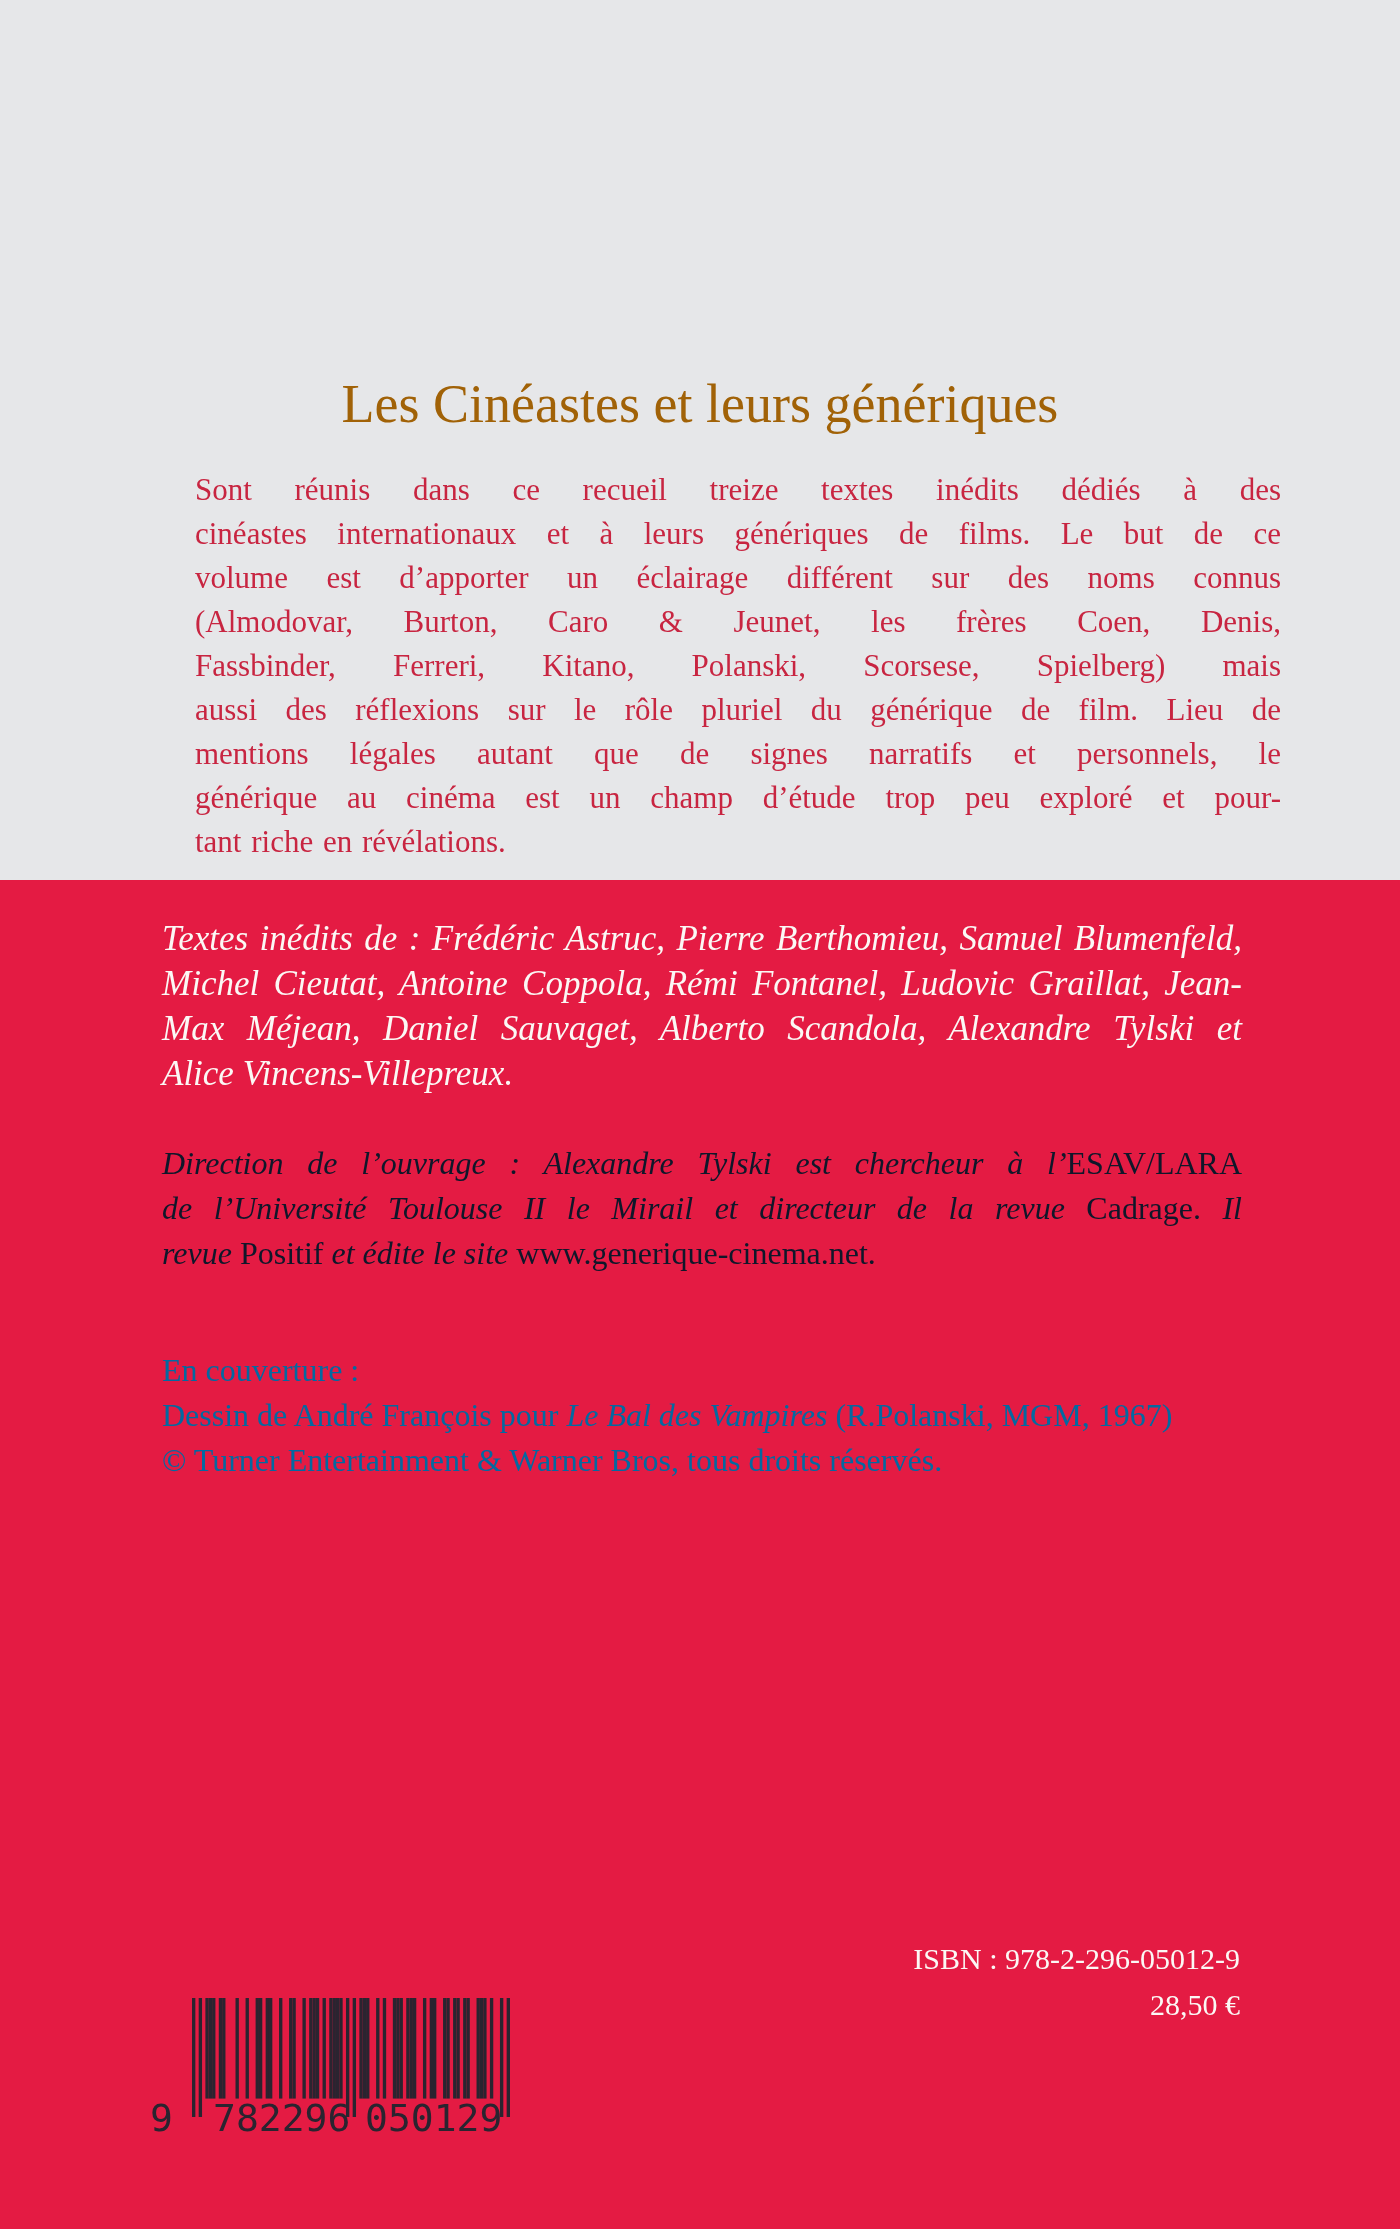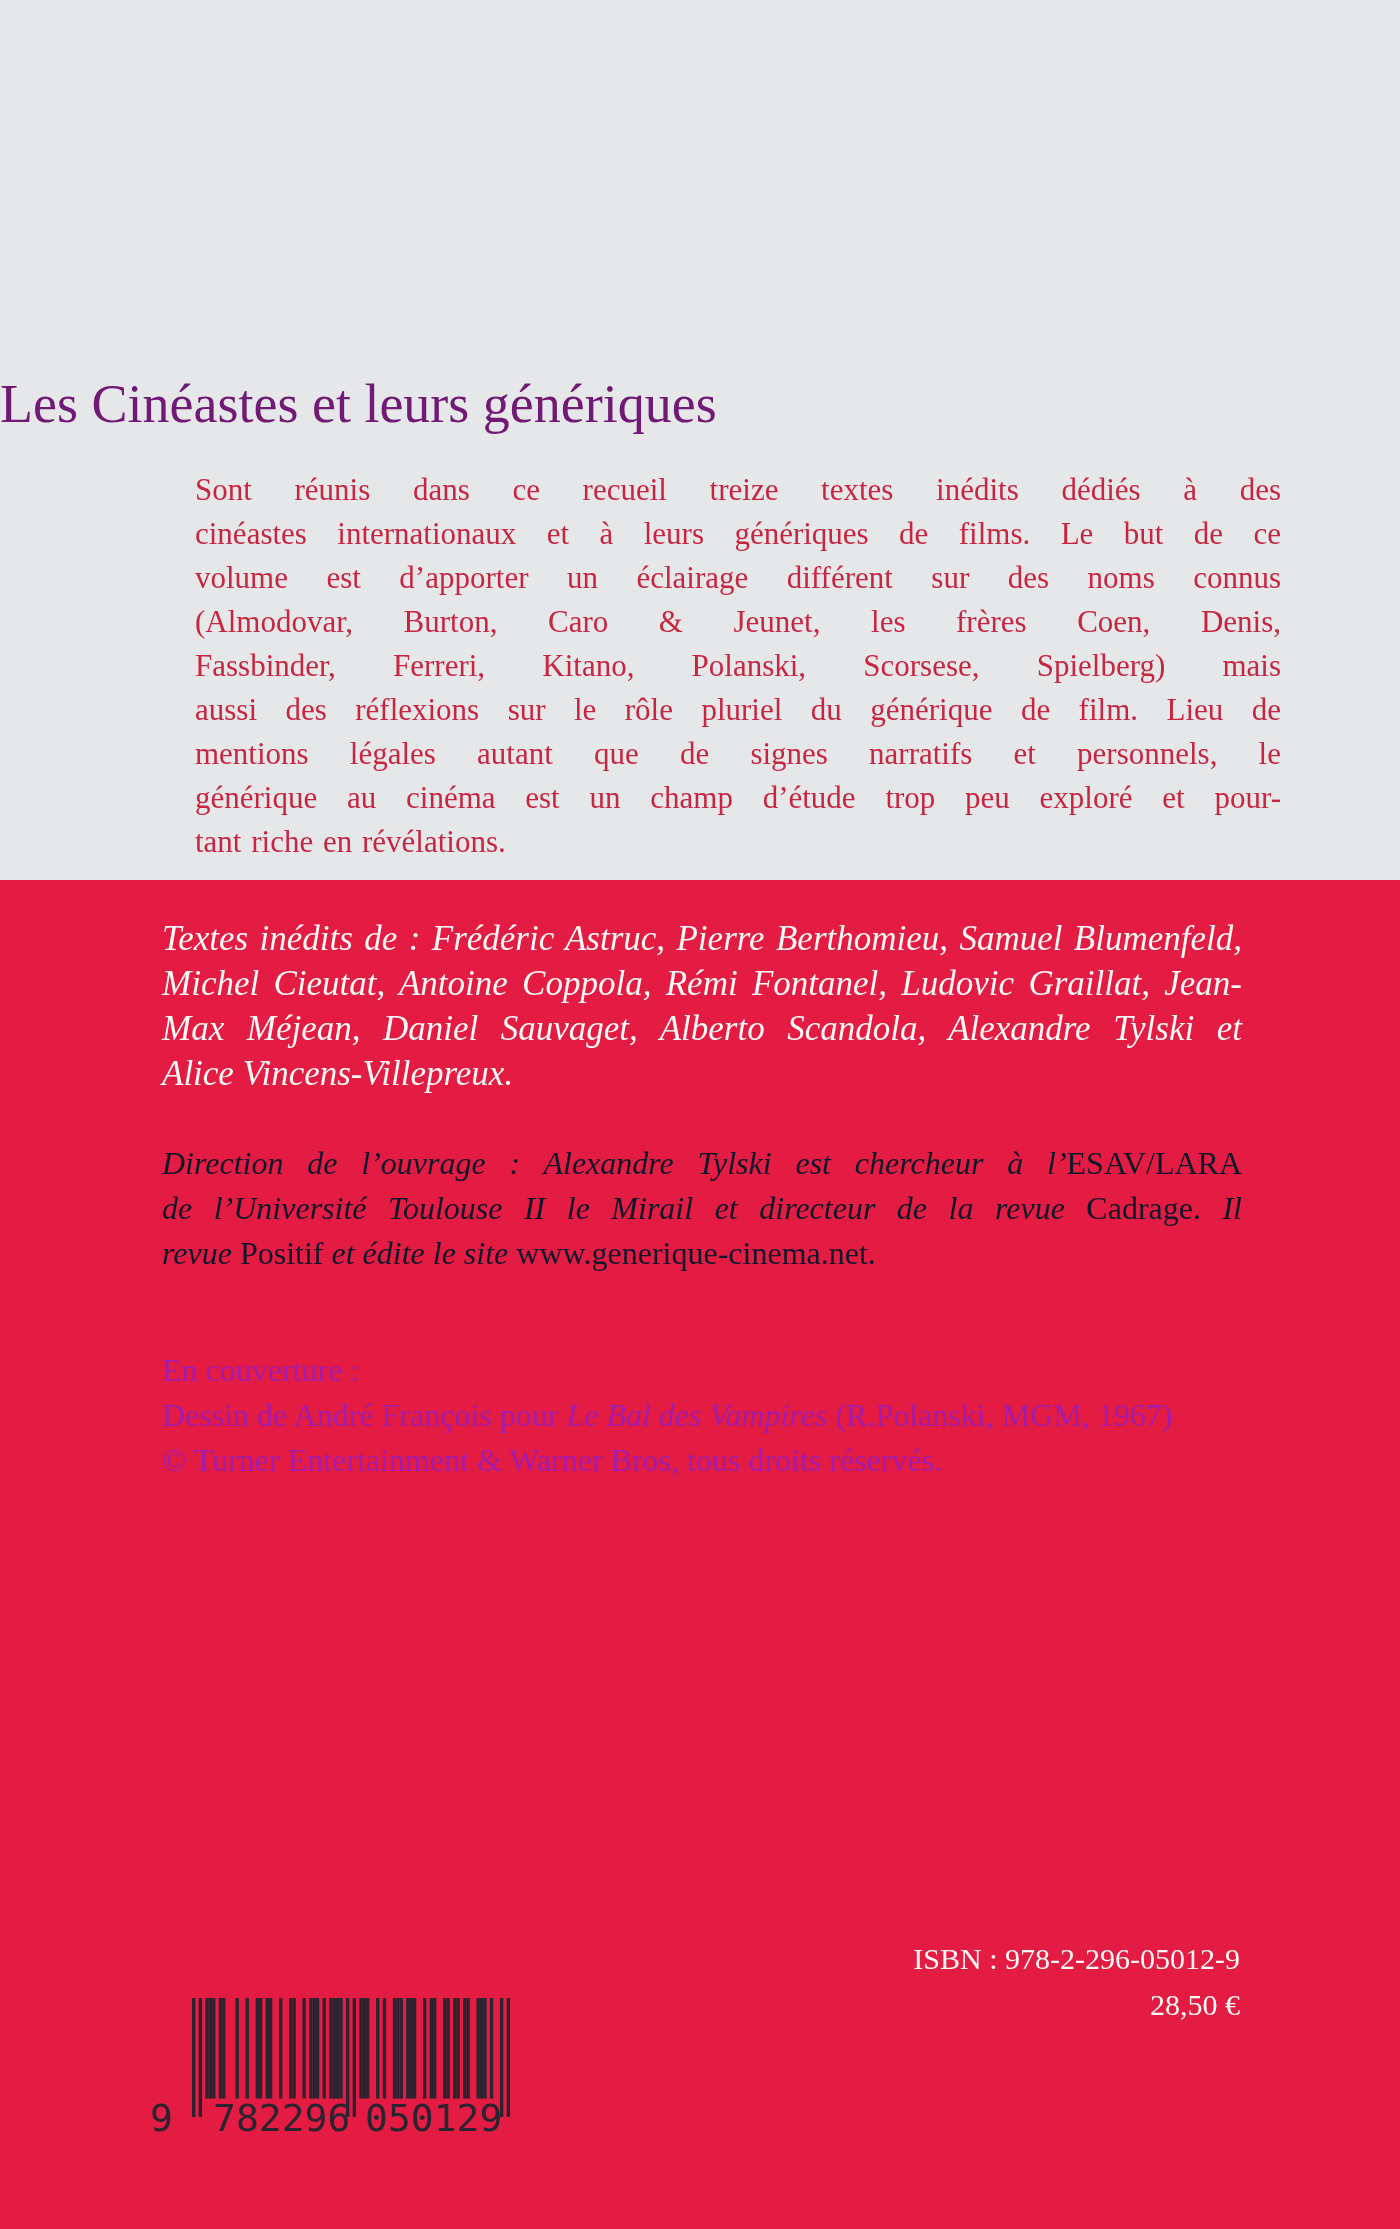--- a/index.html
+++ b/index.html
@@ -9,22 +9,23 @@
     background:#e6e7e9;
     overflow:hidden;
     font-family:"Liberation Serif","DejaVu Serif",serif;
   }
   .red-section{
     position:absolute;left:0;top:880px;width:1400px;height:1349px;
     background:#e41b43;
   }
   .book-title{
     position:absolute;left:0;top:372px;width:1400px;
+    text-align:center;
     font-size:54px;line-height:64px;
-    color:#701a75;
+    color:#a16207;
     white-space:nowrap;
   }
   .synopsis{
     position:absolute;left:157px;top:468px;width:1086px;
     font-size:31px;line-height:44px;
     color:#c82541;
     word-spacing:2px;
     margin-left:38px;
   }
   .contributors{
@@ -33,21 +34,21 @@
     color:#fbf8f5;
   }
   .direction{
     position:absolute;left:162px;top:1141px;width:1080px;
     font-size:32px;line-height:45px;font-style:italic;
     color:#0f172a;
   }
   .cover-credit{
     position:absolute;left:162px;top:1348px;width:1180px;
     font-size:32px;line-height:45px;
-    color:#a21caf;
+    color:#0369a1;
   }
   .seg-r{font-style:normal;}
   .seg-i{font-style:italic;}
   .jl{text-align:justify;text-align-last:justify;}
   .ll{text-align:center;text-align-last:left;}
   .pl{white-space:nowrap;}
   .barcode{
     position:absolute;left:150px;top:1998px;width:380px;height:150px;
   }
   .barcode-bars{

